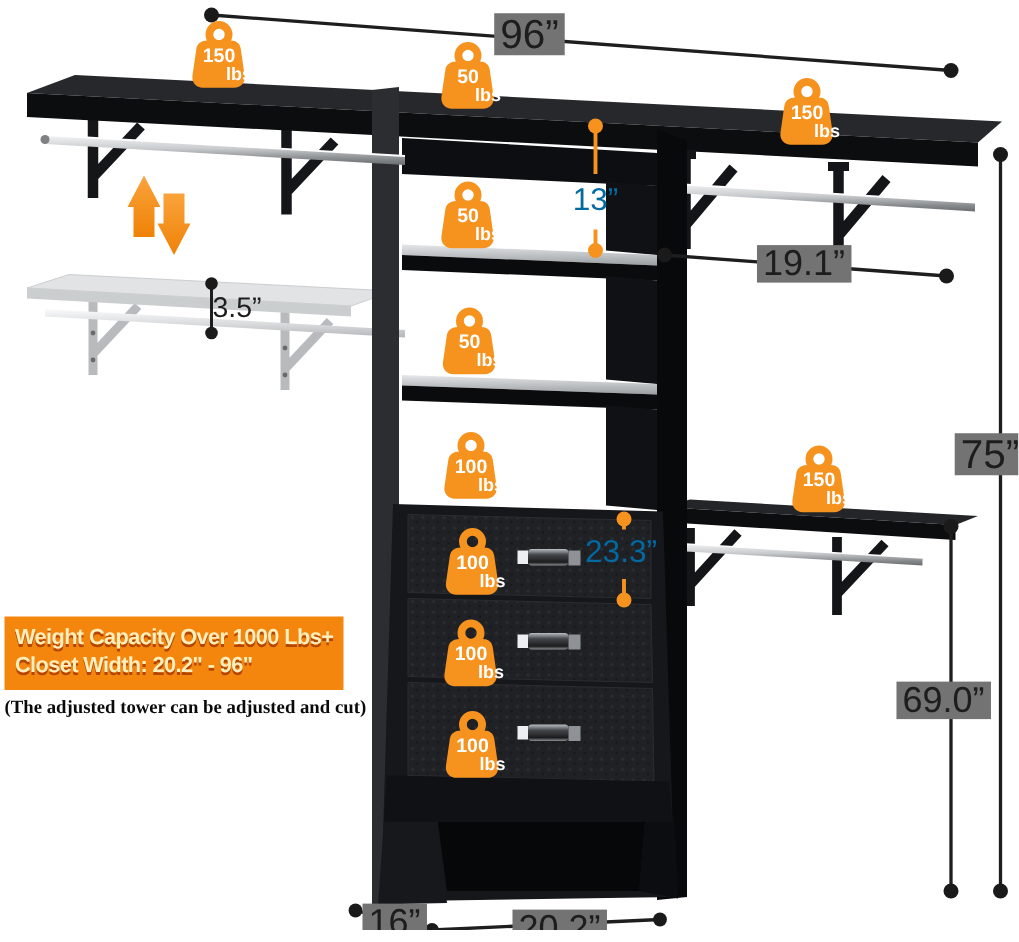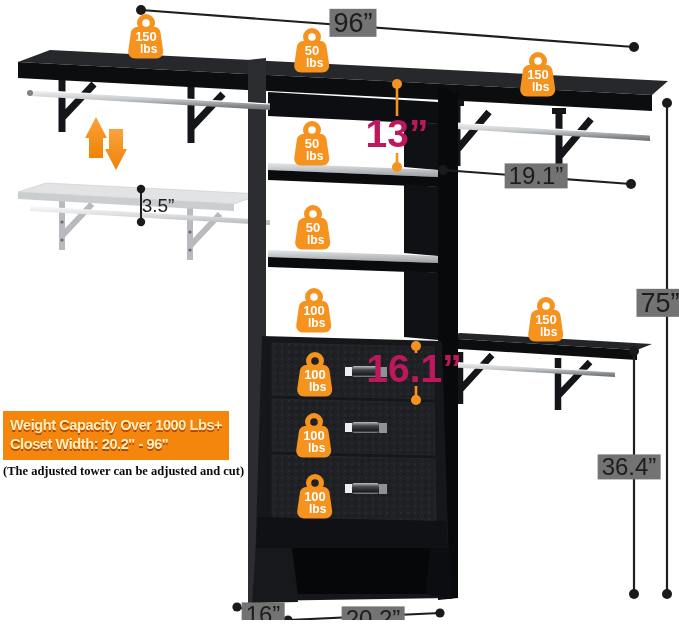--- a/index.html
+++ b/index.html
@@ -6,28 +6,28 @@
   .stage{position:relative;width:679px;height:620px;background:#fff;overflow:hidden;
          font-family:"Liberation Sans",sans-serif;}
   .art{position:absolute;left:0;top:0;}
 
   
   .dim{position:absolute;transform:translate(-50%,-50%);white-space:nowrap;
        font:400 24px/1.05 "Liberation Sans",sans-serif;color:#1d1d1d;
        background:#737373;padding:0 4px;}
   .dim.lg{font-size:27px;}
   .dim.sm{font-size:19px;background:transparent;padding:0 14px;}
-  .dim.orange{color:#be185d;font-weight:700;font-size:39px;background:transparent;padding:0;}
+  .dim.orange{color:#0369a1;font-weight:400;font-size:21px;background:transparent;padding:0;}
 
   
   .wbadge{position:absolute;width:44px;height:50px;}
   .wbadge svg{position:absolute;left:0;top:0;}
   .wbadge .val{position:absolute;left:0;right:0;top:17px;text-align:center;
                font:700 13px/1 "Liberation Sans",sans-serif;color:#fff;}
-  .wbadge .unit{position:absolute;left:16px;right:0;top:30px;text-align:left;
+  .wbadge .unit{position:absolute;left:16px;right:0;top:30px;text-align:right;
                 font:700 12px/1 "Liberation Sans",sans-serif;color:#fff;}
 
   
   .callout{position:absolute;left:3px;top:411px;width:226px;background:#F5860D;
            padding:5px 7px 6px 7px;box-sizing:border-box;}
   .callout .cl{font:700 14.5px/1.3 "Liberation Sans",sans-serif;letter-spacing:-0.4px;
                color:#FFEFBD;text-shadow:0 2px 0 rgba(140,35,0,.65);white-space:nowrap;}
   .note{position:absolute;left:3px;top:464px;width:240px;
         font:700 12.5px/1.2 "Liberation Serif",serif;color:#0a0a0a;white-space:nowrap;}
 </style>
@@ -280,22 +280,22 @@
     </svg>
     <span class="val">150</span>
     <span class="unit">lbs</span>
   </div>
 
   <span class="dim lg" style="left:353px;top:23px">96”</span>
   <span class="dim orange" style="left:397px;top:134px">13”</span>
   <span class="dim" style="left:536px;top:176px">19.1”</span>
   <span class="dim lg" style="left:660px;top:303px">75”</span>
   <span class="dim sm" style="left:158px;top:206px">3.5”</span>
-  <span class="dim orange" style="left:414px;top:369px">16.1”</span>
-  <span class="dim" style="left:629px;top:467px">36.4”</span>
+  <span class="dim orange" style="left:414px;top:369px">23.3”</span>
+  <span class="dim" style="left:629px;top:467px">69.0”</span>
   <span class="dim" style="left:263px;top:615px">16”</span>
   <span class="dim" style="left:373px;top:619px">20.2”</span>
 
   <div class="callout">
     <div class="cl">Weight Capacity Over 1000 Lbs+</div>
     <div class="cl">Closet Width: 20.2" - 96"</div>
   </div>
   <div class="note">(The adjusted tower can be adjusted and cut)</div>
 
 </div>

